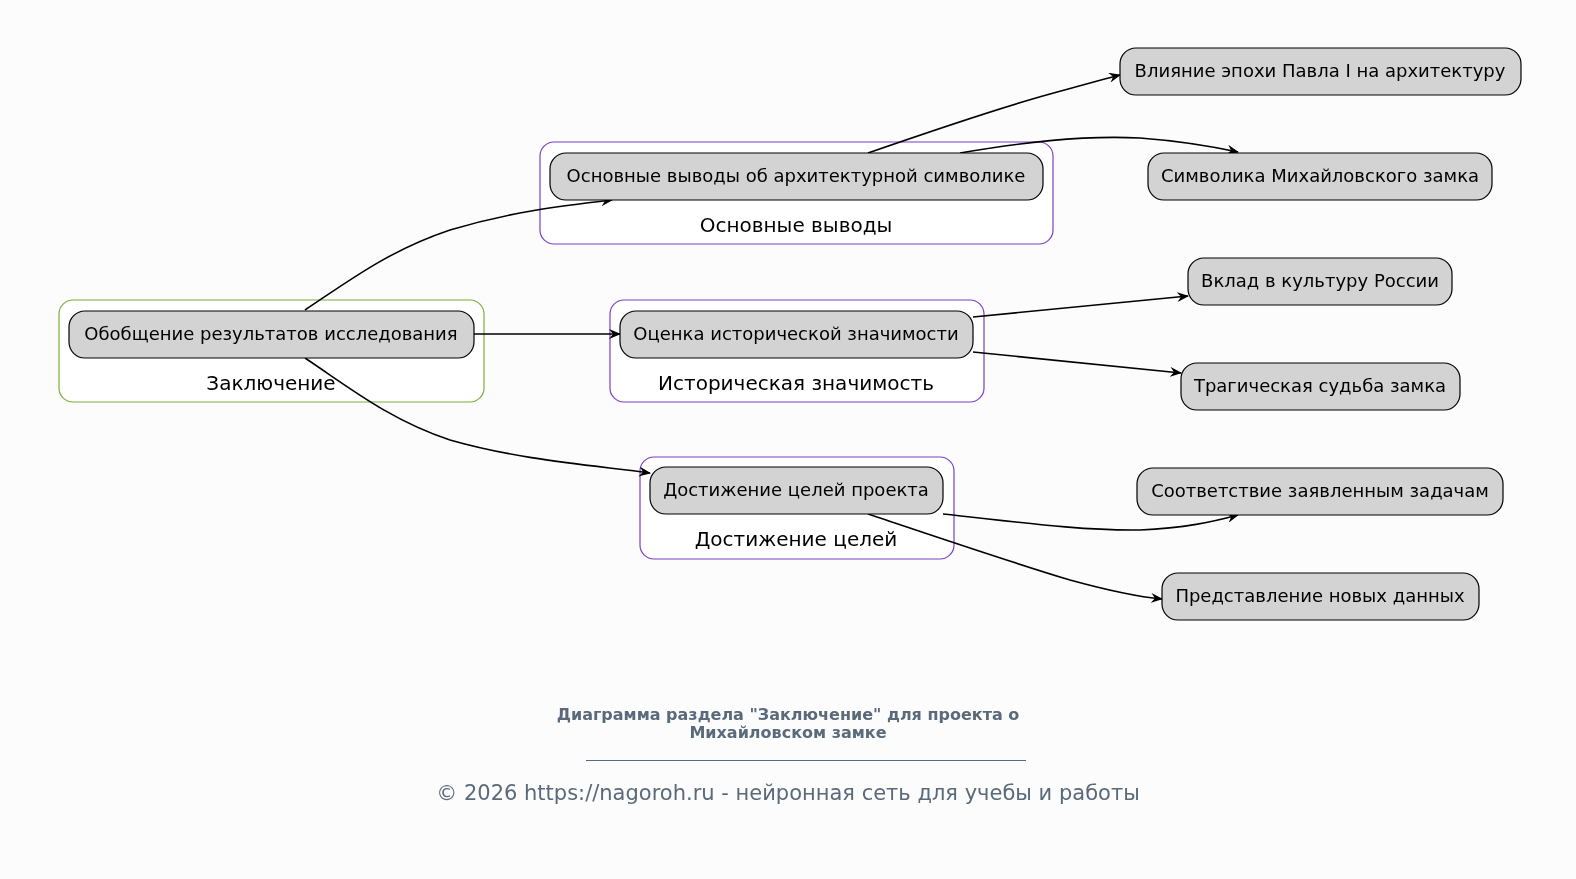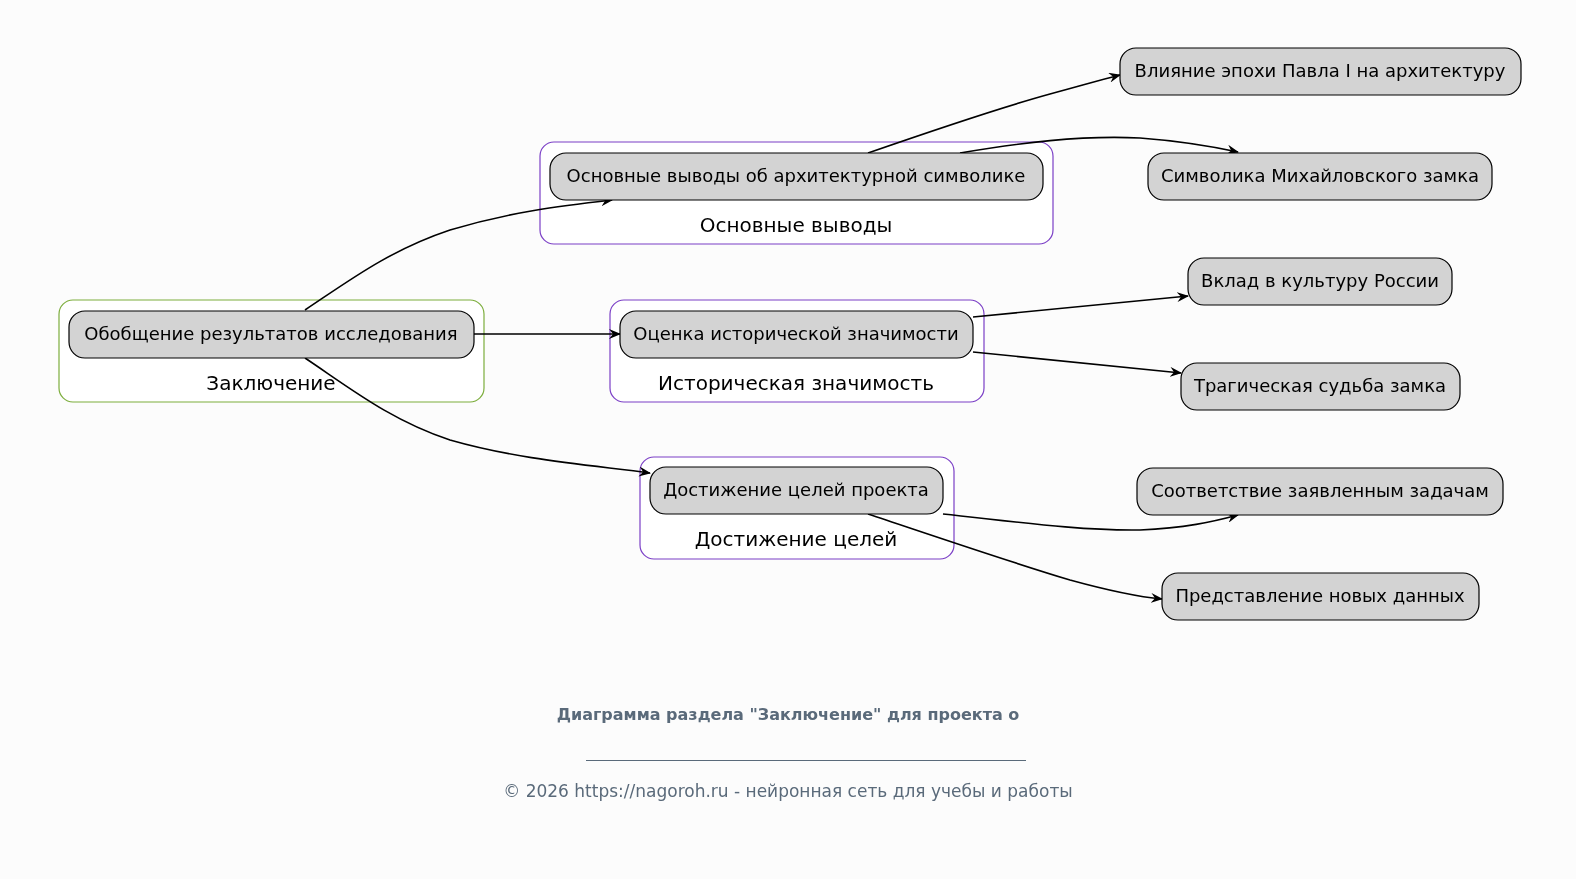--- a/index.html
+++ b/index.html
@@ -6,21 +6,21 @@
   body { width: 1576px; height: 879px; position: relative; overflow: hidden; font-family: "DejaVu Sans", sans-serif; }
   #diagram { position: absolute; left: 0; top: 0; width: 1576px; height: 879px; }
   .cluster { fill: #ffffff; stroke-width: 1.2; }
   .node-rect { fill: #d3d3d3; stroke: #000000; stroke-width: 1.2; }
   .node-text { font-family: "DejaVu Sans", sans-serif; font-size: 18px; fill: #000; }
   .cluster-text { font-family: "DejaVu Sans", sans-serif; font-size: 20px; fill: #000; }
   .edge { fill: none; stroke: #000; stroke-width: 1.6; }
   .footer { position: absolute; left: 0; width: 1576px; text-align: center; color: #5a6a7a; }
   .footer-title { top: 706px; font-weight: bold; font-size: 16px; line-height: 18px; }
   .footer-rule { top: 760px; left: 586px; width: 440px; height: 0; border-top: 1.5px solid #5a6a7a; }
-  .footer-copy { top: 781px; font-size: 17px; }
+  .footer-copy { top: 781px; font-size: 21px; }
 </style>
 </head>
 <body>
 
 <svg id="diagram" xmlns="http://www.w3.org/2000/svg" width="1576" height="879">
   <defs>
     <marker id="arrow" viewBox="0 0 12 10" refX="11" refY="5" markerWidth="12" markerHeight="10" markerUnits="userSpaceOnUse" orient="auto">
       <path d="M0,0 L12,5 L0,10 L4,5 Z" fill="#000"></path>
     </marker>
   </defs>
@@ -89,15 +89,16 @@
     <text class="node-text" x="1320" y="497" text-anchor="middle">Соответствие заявленным задачам</text>
   </g>
   <g>
     <rect class="node-rect" x="1162" y="573" width="317" height="47" rx="16"></rect>
     <text class="node-text" x="1320" y="602" text-anchor="middle">Представление новых данных</text>
   </g>
 </svg>
 
 <div class="footer footer-title">
   <div>Диаграмма раздела "Заключение" для проекта о</div>
+  <div>Михайловском замке</div>
 </div>
 <div class="footer footer-rule"></div>
 <div class="footer footer-copy">© 2026 https://nagoroh.ru - нейронная сеть для учебы и работы</div>
 
 </body></html>

